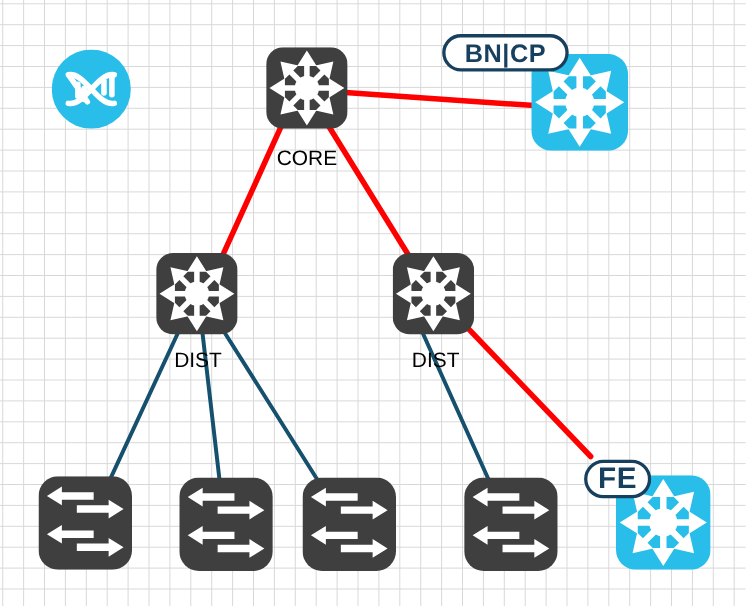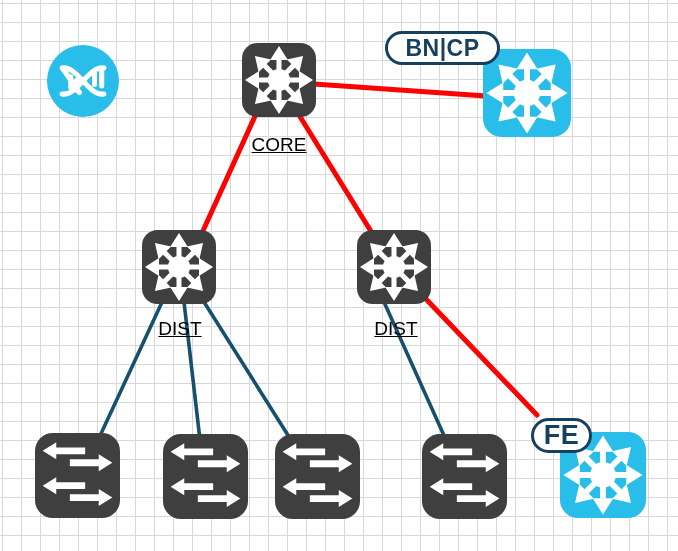--- a/index.html
+++ b/index.html
@@ -18,21 +18,20 @@
   #links{position:absolute;left:0;top:0;width:100%;height:100%;}
   .node{position:absolute;}
   .node svg{display:block;width:100%;height:100%;}
   .nodelabel{
     position:absolute;
     transform:translateX(-50%);
     font-size:19px;
     line-height:1;
     color:#000;
     white-space:nowrap;
-    text-decoration:underline;
   }
   .badge{
     position:absolute;
     display:flex;align-items:center;justify-content:center;
     background:#ffffff;
     border-radius:999px;
     font-weight:700;
     box-sizing:border-box;
     letter-spacing:0.5px;
     line-height:1;
@@ -194,16 +193,16 @@
         <path d="M21,68 C42,72 58,28 79,32"></path>
         <path d="M22,33 L45,66"></path>
         <path d="M33,44 L33,59"></path>
         <path d="M41,49 L41,63"></path>
         <path d="M66,40 L66,55"></path>
         <path d="M76,35 L76,57"></path>
       </g>
     </svg>
   </div>
 
-  <div class="badge" id="badge-bncp" style="left: 385px; top: 31px; width: 115px; height: 34px; font-size: 23px; border: 3.5px solid rgb(23, 63, 94); color: rgb(23, 63, 94);">BN|CP</div>
+  <div class="badge" id="badge-bncp" style="left: 402px; top: 31px; width: 115px; height: 34px; font-size: 23px; border: 3.5px solid rgb(23, 63, 94); color: rgb(23, 63, 94);">BN|CP</div>
   <div class="badge" id="badge-fe" style="left: 531px; top: 418px; width: 61px; height: 35px; font-size: 27px; border: 3.5px solid rgb(23, 63, 94); color: rgb(23, 63, 94);">FE</div>
 
 </div>
 
 </body></html>

